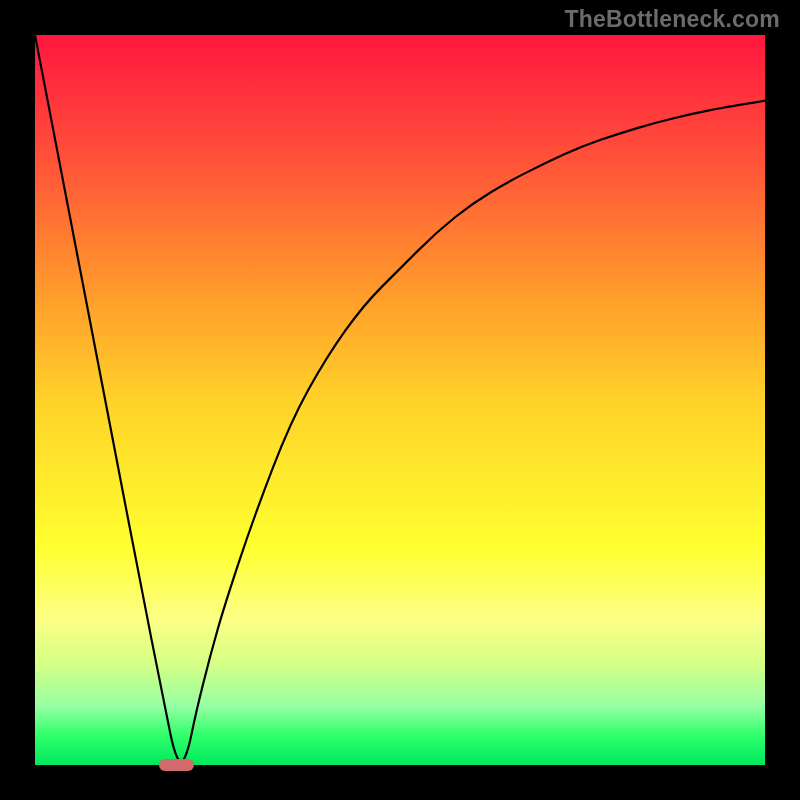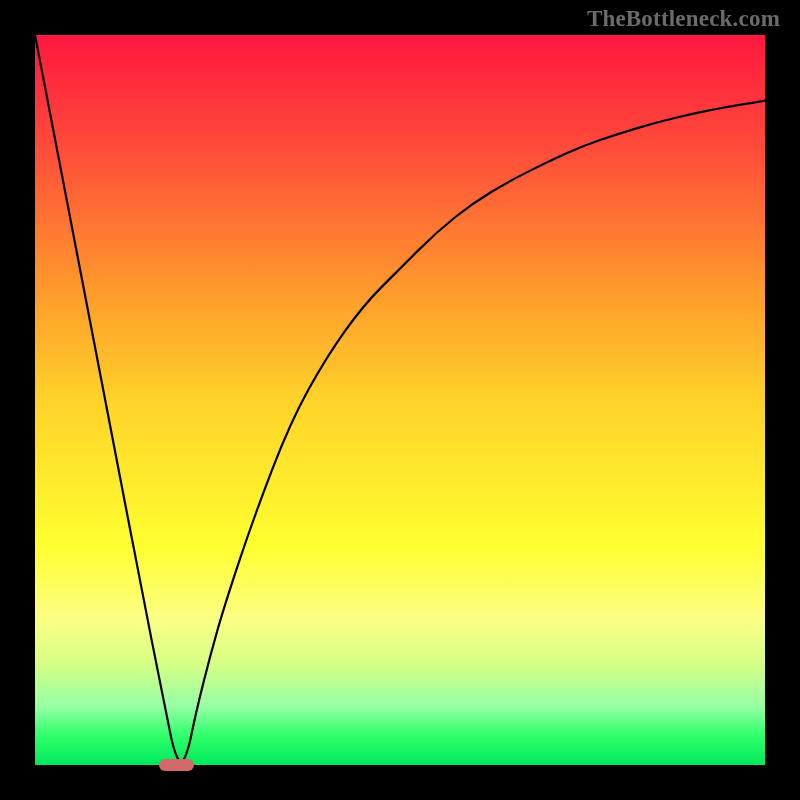--- a/index.html
+++ b/index.html
@@ -32,21 +32,21 @@
       #d7ff85 86%,
       #95ffa4 92%,
       #2fff6a 96%,
       #00e85e 100%
     );
   }
   .watermark {
     position: absolute;
     top: 6px;
     right: 20px;
-    font-family: Liberation Serif, serif;
+    font-family: Liberation Sans, sans-serif;
     font-size: 23px;
     font-weight: bold;
     color: #6b6b6b;
     letter-spacing: 0.2px;
     user-select: none;
   }
   svg.curve {
     position: absolute;
     left: 0;
     top: 0;

